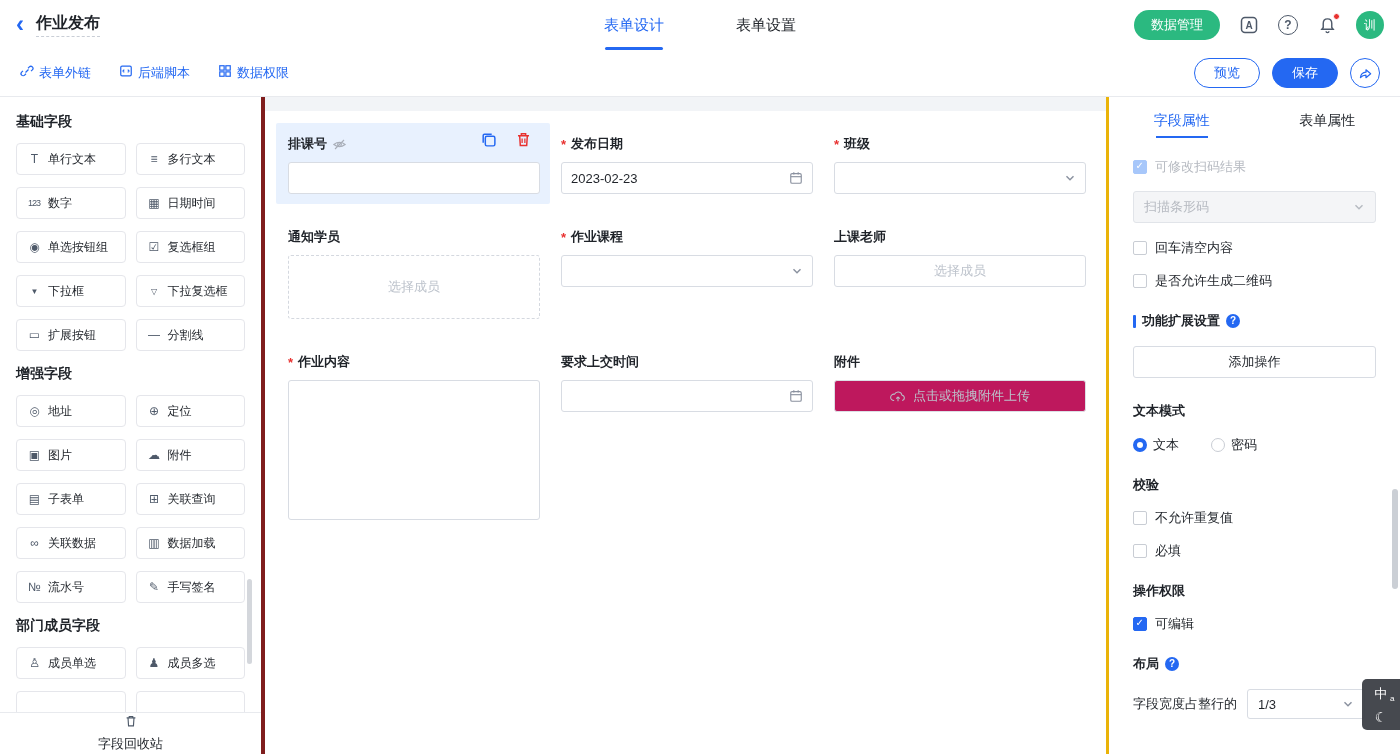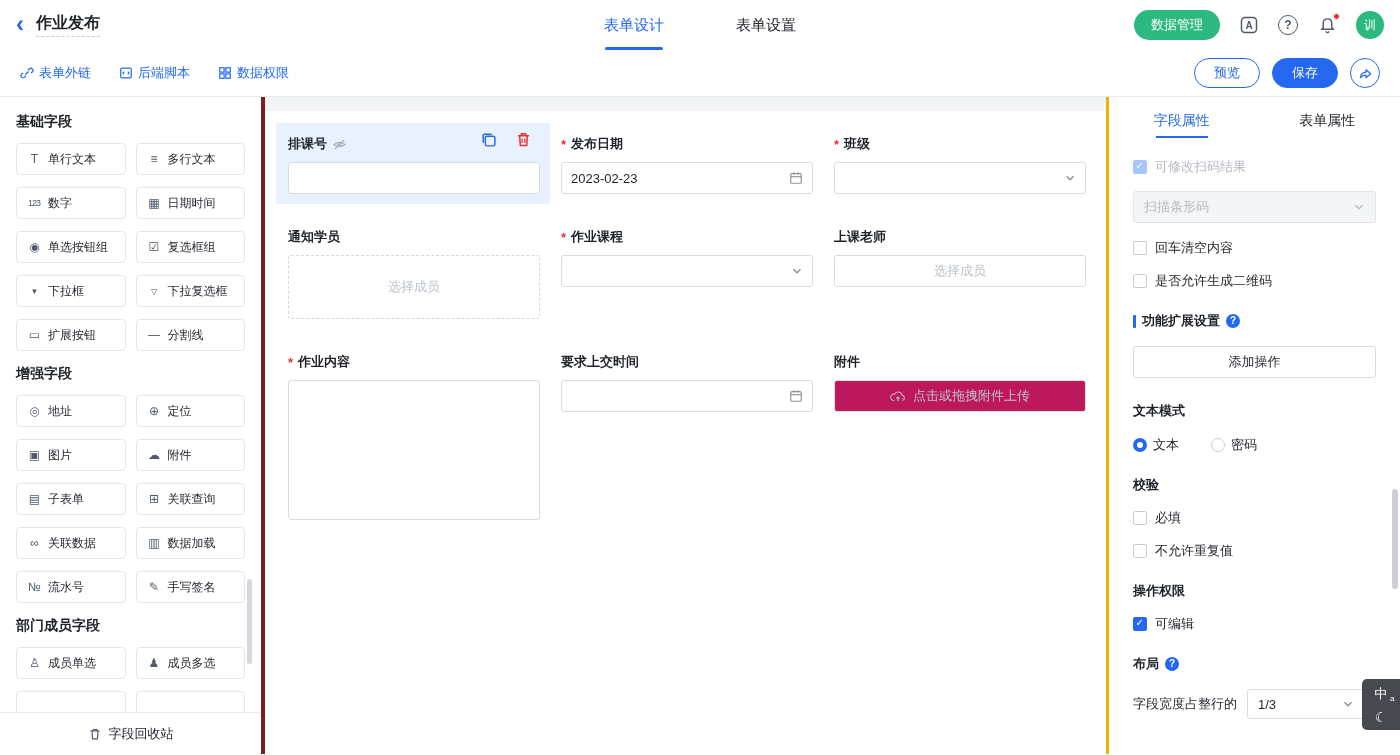--- a/index.html
+++ b/index.html
@@ -23,36 +23,36 @@
   .pill-green { background:var(--green,#2bb980); color:#fff; height:30px; padding:0 17px; border-radius:16px; display:flex; align-items:center; font-size:13px; cursor:pointer; border:none; }
   .hicon { width:22px; height:22px; display:flex; align-items:center; justify-content:center; cursor:pointer; color:#4e5969; }
   .qmark { width:20px; height:20px; border:1.6px solid #4e5969; border-radius:50%; font-size:12px; font-weight:700; line-height:17px; text-align:center; }
   .bell-wrap { position:relative; }
   .bell-dot { position:absolute; top:-1px; right:-2px; width:7px; height:7px; border-radius:50%; background:var(--red,#e8312f); border:1px solid #fff; }
   .avatar { width:28px; height:28px; border-radius:50%; background:var(--green,#2bb980); color:#fff; font-size:12px; display:flex; align-items:center; justify-content:center; cursor:pointer; }
 
   
   .subbar { height:47px; display:flex; align-items:center; padding:0 20px; border-bottom:1px solid #e8eaee; background:#fff; }
   .blinks { display:flex; gap:28px; }
-  .blink { display:flex; align-items:center; gap:5px; color:var(--accent,#2468f2); font-size:13px; cursor:pointer; }
+  .blink { display:flex; gap:5px; color:var(--accent,#2468f2); font-size:13px; cursor:pointer; }
   .s-right { margin-left:auto; display:flex; align-items:center; gap:12px; }
   .btn-outline { height:30px; padding:0 19px; border:1px solid var(--accent,#2468f2); color:var(--accent,#2468f2); background:#fff; border-radius:16px; font-size:13px; cursor:pointer; font-family:inherit; }
   .btn-primary { height:30px; padding:0 19px; border:1px solid var(--accent,#2468f2); color:#fff; background:var(--accent,#2468f2); border-radius:16px; font-size:13px; cursor:pointer; font-family:inherit; }
   .btn-share { width:30px; height:30px; border-radius:50%; border:1px solid var(--accent,#2468f2); background:#fff; display:flex; align-items:center; justify-content:center; cursor:pointer; }
 
   
   .content { display:flex; height:657px; }
 
   
   .sidebar { width:265px; flex:none; border-right:4px solid #7f1d1d; position:relative; overflow:hidden; background:#fff; padding-top:10px; }
   .sec-title { font-size:14px; font-weight:700; margin:6px 16px 12px; }
   .pill-grid { display:grid; grid-template-columns:1fr 1fr; gap:12px 10px; padding:0 16px; margin-bottom:14px; }
   .pill { height:32px; border:1px solid #e5e6eb; border-radius:4px; display:flex; align-items:center; gap:6px; padding:0 9px; font-size:12px; background:#fff; cursor:grab; overflow:hidden; white-space:nowrap; }
   .picon { color:#4e5969; font-size:12px; width:16px; flex:none; text-align:center; letter-spacing:-1px; overflow:hidden; }
-  .recycle { position:absolute; left:0; right:0; bottom:0; height:42px; background:#fff; border-top:1px solid #e8eaee; display:flex; align-items:center; justify-content:center; gap:7px; font-size:13px; cursor:pointer; z-index:3; }
+  .recycle { position:absolute; left:0; right:0; bottom:0; height:42px; background:#fff; border-top:1px solid #e8eaee; display:flex; align-items:center; justify-content:center; gap:7px; font-size:13px; cursor:pointer; z-index:3;flex-direction:column; }
   .side-scrollbar { position:absolute; right:9px; top:482px; width:5px; height:85px; background:#d4d7dc; border-radius:3px; z-index:4; cursor:pointer; }
 
   
   .canvas { flex:1; background:var(--canvas-bg,#f2f4f7); position:relative; overflow:hidden; }
   .sheet { position:absolute; top:14px; left:0; right:0; bottom:0; background:#fff; overflow:hidden; }
   .fgrid { display:grid; grid-template-columns:repeat(3,252px); column-gap:21px; row-gap:34px; padding:24px 0 0 23px; align-items:start; }
   .field { position:relative; }
   .field > * { position:relative; z-index:1; }
   .field.selected::before { content:""; position:absolute; left:-12px; right:-10px; top:-12px; bottom:-10px; background:var(--selected-bg,#e8f1fe); z-index:0; border-radius:2px; }
   .flabel { display:flex; align-items:center; gap:5px; font-size:13px; font-weight:700; margin-bottom:9px; height:18px; }
@@ -468,25 +468,25 @@
           <span class="radio"></span>
           <span>密码</span>
         </span>
       </div>
 
       <div class="ptitle">
           <span>校验</span>
         </div>
       <div class="prow">
         <span class="cb"></span>
-        <span>必填</span>
+        <span>不允许重复值</span>
       </div>
       <div class="prow">
         <span class="cb"></span>
-        <span>不允许重复值</span>
+        <span>必填</span>
       </div>
 
       <div class="ptitle">
           <span>操作权限</span>
         </div>
       <div class="prow">
         <span class="cb checked"></span>
         <span>可编辑</span>
       </div>
 

